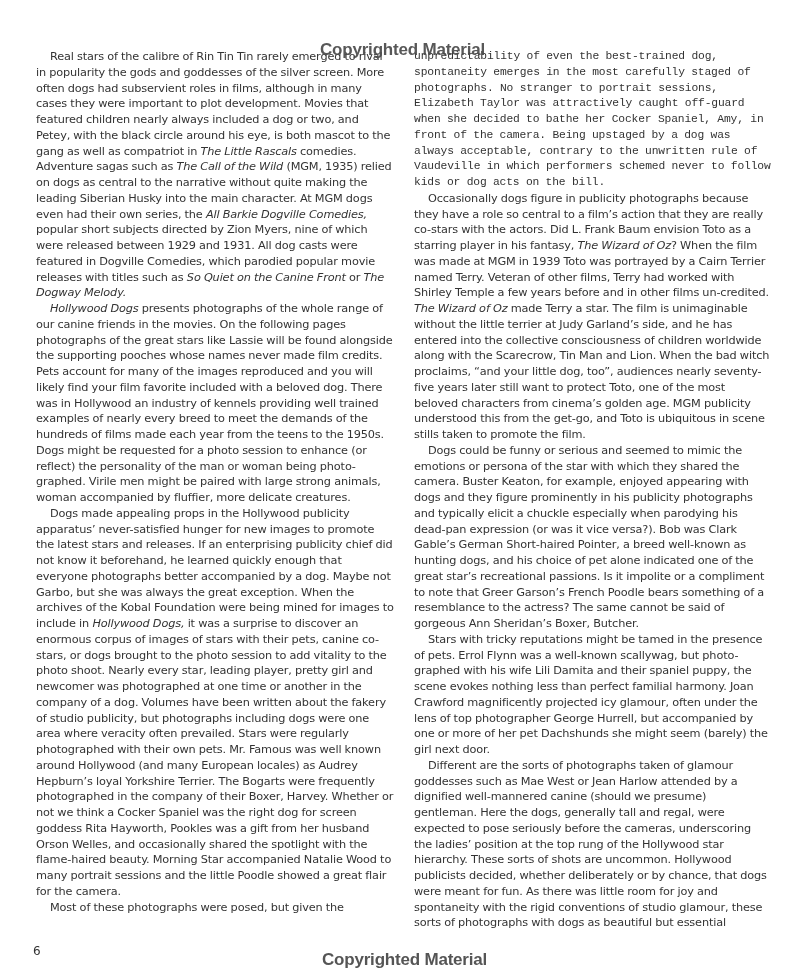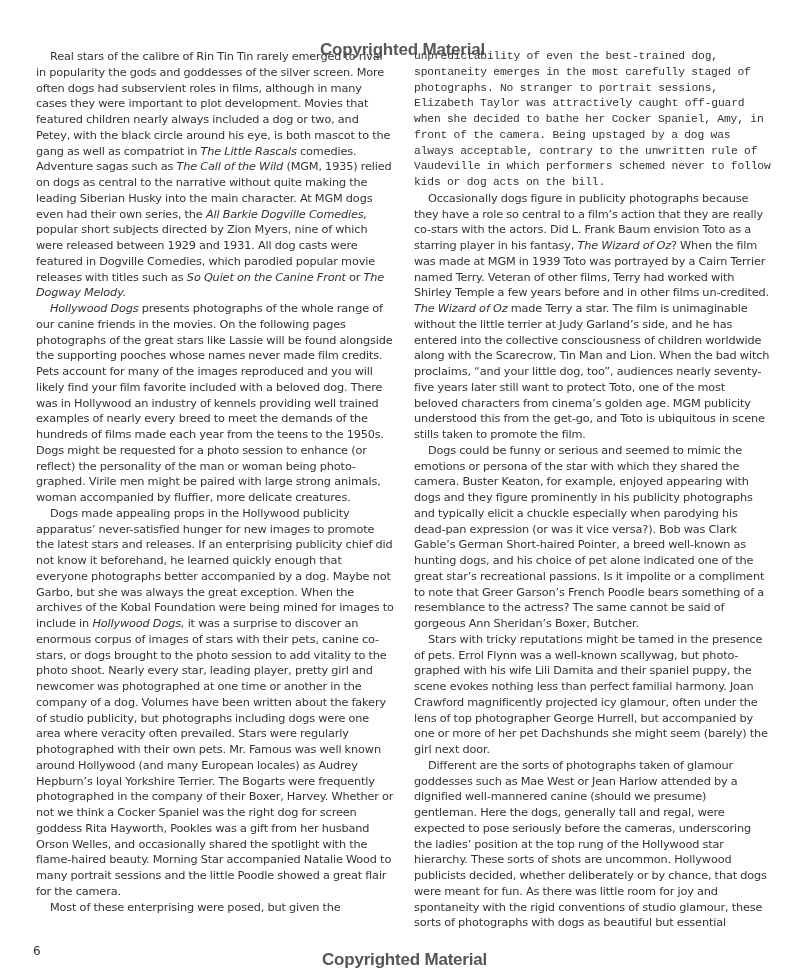--- a/index.html
+++ b/index.html
@@ -25,21 +25,21 @@
 
 <div class="page">
 
   <div class="col col-left">
     <p><span>Real stars of the calibre of Rin Tin Tin rarely emerged to rival in popularity the gods and goddesses of the silver screen. More often dogs had subservient roles in films, although in many cases they were important to plot development. Movies that featured children nearly always included a dog or two, and Petey, with the black circle around his eye, is both mascot to the gang as well as compatriot in </span><em>The Little Rascals</em><span> comedies. Adventure sagas such as </span><em>The Call of the Wild</em><span> (MGM, 1935) relied on dogs as central to the narrative without quite making the leading Siberian Husky into the main character. At MGM dogs even had their own series, the </span><em>All Barkie Dogville Comedies,</em><span> popular short subjects directed by Zion Myers, nine of which were released between 1929 and 1931. All dog casts were featured in Dogville Comedies, which parodied popular movie releases with titles such as </span><em>So Quiet on the Canine Front</em><span> or </span><em>The Dogway Melody.</em></p>
 
     <p><em>Hollywood Dogs</em><span> presents photographs of the whole range of our canine friends in the movies. On the following pages photographs of the great stars like Lassie will be found alongside the supporting pooches whose names never made film credits. Pets account for many of the images reproduced and you will likely find your film favorite included with a beloved dog. There was in Hollywood an industry of kennels providing well trained examples of nearly every breed to meet the demands of the hundreds of films made each year from the teens to the 1950s. Dogs might be requested for a photo session to enhance (or reflect) the personality of the man or woman being photo-graphed. Virile men might be paired with large strong animals, woman accompanied by fluffier, more delicate creatures.</span></p>
 
     <p><span>Dogs made appealing props in the Hollywood publicity apparatus’ never-satisfied hunger for new images to promote the latest stars and releases. If an enterprising publicity chief did not know it beforehand, he learned quickly enough that everyone photographs better accompanied by a dog. Maybe not Garbo, but she was always the great exception. When the archives of the Kobal Foundation were being mined for images to include in </span><em>Hollywood Dogs,</em><span> it was a surprise to discover an enormous corpus of images of stars with their pets, canine co-stars, or dogs brought to the photo session to add vitality to the photo shoot. Nearly every star, leading player, pretty girl and newcomer was photographed at one time or another in the company of a dog. Volumes have been written about the fakery of studio publicity, but photographs including dogs were one area where veracity often prevailed. Stars were regularly photographed with their own pets. Mr. Famous was well known around Hollywood (and many European locales) as Audrey Hepburn’s loyal Yorkshire Terrier. The Bogarts were frequently photographed in the company of their Boxer, Harvey. Whether or not we think a Cocker Spaniel was the right dog for screen goddess Rita Hayworth, Pookles was a gift from her husband Orson Welles, and occasionally shared the spotlight with the flame-haired beauty. Morning Star accompanied Natalie Wood to many portrait sessions and the little Poodle showed a great flair for the camera.</span></p>
 
-    <p><span>Most of these enterprising were posed, but given the</span></p>
+    <p><span>Most of these photographs were posed, but given the</span></p>
   </div>
 
   <div class="col col-right">
     <p class="cont"><span>unpredictability of even the best-trained dog, spontaneity emerges in the most carefully staged of photographs. No stranger to portrait sessions, Elizabeth Taylor was attractively caught off-guard when she decided to bathe her Cocker Spaniel, Amy, in front of the camera. Being upstaged by a dog was always acceptable, contrary to the unwritten rule of Vaudeville in which performers schemed never to follow kids or dog acts on the bill.</span></p>
 
     <p><span>Occasionally dogs figure in publicity photographs because they have a role so central to a film’s action that they are really co-stars with the actors. Did L. Frank Baum envision Toto as a starring player in his fantasy, </span><em>The Wizard of Oz</em><span>? When the film was made at MGM in 1939 Toto was portrayed by a Cairn Terrier named Terry. Veteran of other films, Terry had worked with Shirley Temple a few years before and in other films un-credited. </span><em>The Wizard of Oz</em><span> made Terry a star. The film is unimaginable without the little terrier at Judy Garland’s side, and he has entered into the collective consciousness of children worldwide along with the Scarecrow, Tin Man and Lion. When the bad witch proclaims, “and your little dog, too”, audiences nearly seventy-five years later still want to protect Toto, one of the most beloved characters from cinema’s golden age. MGM publicity understood this from the get-go, and Toto is ubiquitous in scene stills taken to promote the film.</span></p>
 
     <p><span>Dogs could be funny or serious and seemed to mimic the emotions or persona of the star with which they shared the camera. Buster Keaton, for example, enjoyed appearing with dogs and they figure prominently in his publicity photographs and typically elicit a chuckle especially when parodying his dead-pan expression (or was it vice versa?). Bob was Clark Gable’s German Short-haired Pointer, a breed well-known as hunting dogs, and his choice of pet alone indicated one of the great star’s recreational passions. Is it impolite or a compliment to note that Greer Garson’s French Poodle bears something of a resemblance to the actress? The same cannot be said of gorgeous Ann Sheridan’s Boxer, Butcher.</span></p>
 
     <p><span>Stars with tricky reputations might be tamed in the presence of pets. Errol Flynn was a well-known scallywag, but photo-graphed with his wife Lili Damita and their spaniel puppy, the scene evokes nothing less than perfect familial harmony. Joan Crawford magnificently projected icy glamour, often under the lens of top photographer George Hurrell, but accompanied by one or more of her pet Dachshunds she might seem (barely) the girl next door.</span></p>

